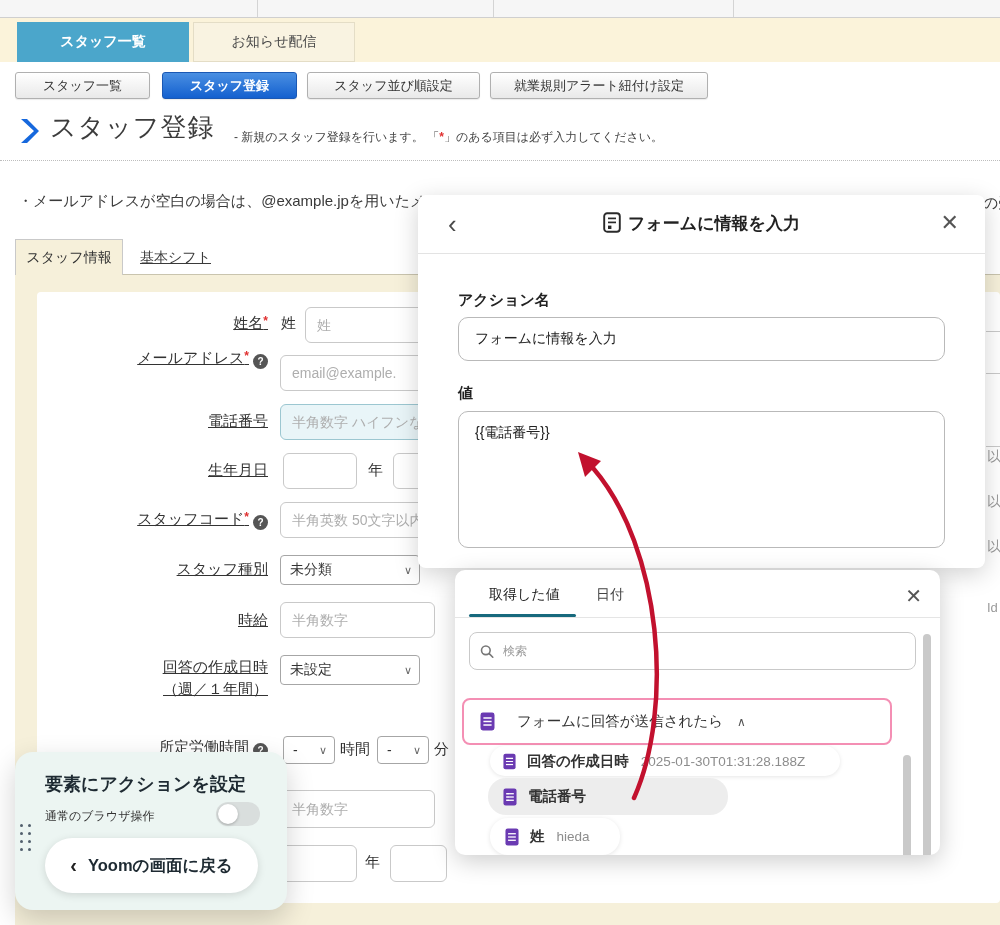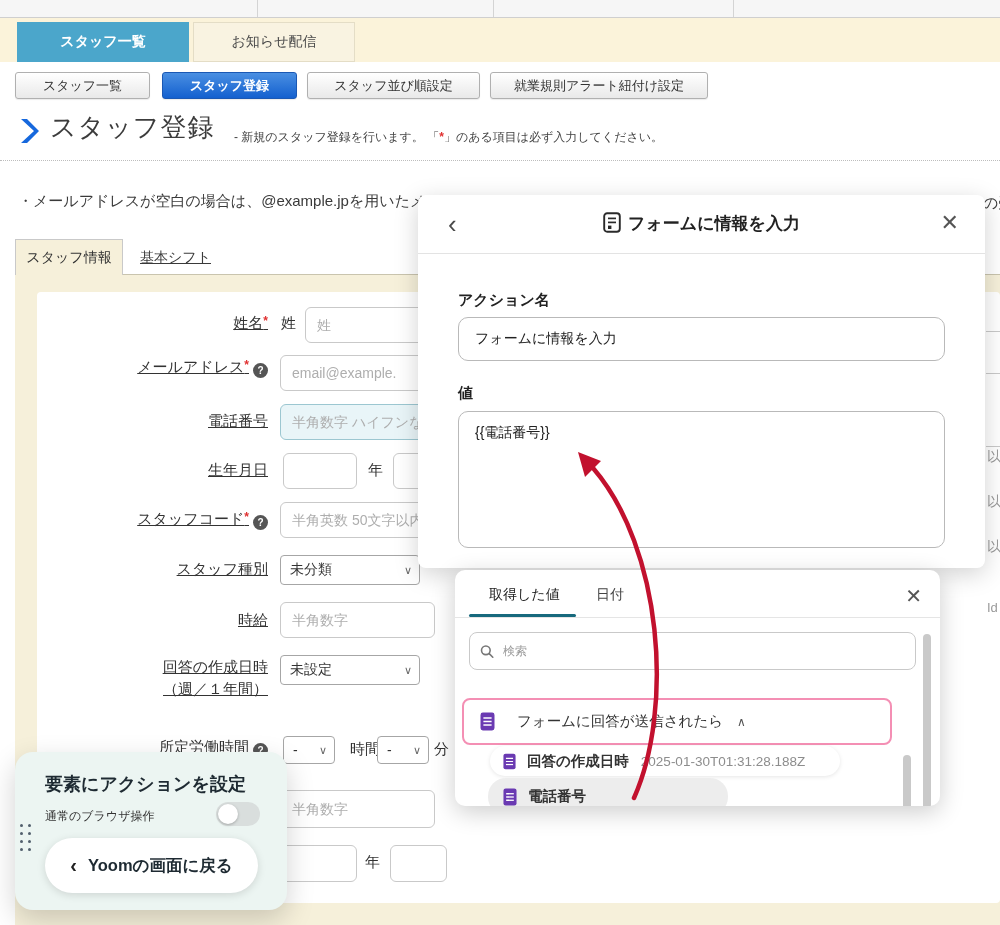--- a/index.html
+++ b/index.html
@@ -66,21 +66,21 @@
   .ov-title svg{vertical-align:-4px;margin-right:7px;}
   .ov-close{position:absolute;right:26px;top:15px;font-size:22px;color:#555;cursor:pointer;}
   .ov-hr{position:absolute;left:0;top:58px;width:100%;border-top:1px solid #e3e3e3;}
   .ov-label{position:absolute;left:40px;font-size:15px;font-weight:bold;color:#222;}
   .ov-input{position:absolute;left:40px;width:487px;box-sizing:border-box;height:44px;border:1px solid #b9b9b9;
     border-radius:10px;font-size:14px;color:#222;padding:0 16px;font-family:inherit;}
   .ov-textarea{position:absolute;left:40px;top:216px;width:487px;height:137px;box-sizing:border-box;
     border:1px solid #b9b9b9;border-radius:10px;font-size:14px;color:#222;padding:12px 16px;resize:none;font-family:inherit;}
 
   
-  .picker{left:455px;top:570px;width:485px;height:236px;background:#fff;border-radius:10px;z-index:20;
+  .picker{left:455px;top:570px;width:485px;height:285px;background:#fff;border-radius:10px;z-index:20;
     box-shadow:0 6px 24px rgba(0,0,0,.20);overflow:hidden;}
   .pk-tab1{position:absolute;left:34px;top:16px;font-size:14px;color:#222;cursor:pointer;}
   .pk-tab2{position:absolute;left:141px;top:16px;font-size:14px;color:#444;cursor:pointer;}
   .pk-underline{position:absolute;left:14px;top:44px;width:107px;height:3px;background:#17697d;border-radius:2px;}
   .pk-hr{position:absolute;left:0;top:47px;width:100%;border-top:1px solid #e5e5e5;}
   .pk-close{position:absolute;right:18px;top:14px;font-size:20px;color:#555;cursor:pointer;}
   .pk-search{position:absolute;left:14px;top:62px;width:447px;height:38px;box-sizing:border-box;
     border:1px solid #c9c9c9;border-radius:8px;display:flex;align-items:center;padding:0 10px;}
   .pk-search input{border:none;outline:none;font-size:12px;color:#1d4ed8;width:100%;margin-left:7px;font-family:inherit;}
   .pk-search input::placeholder{color:#9a9a9a;}
@@ -147,21 +147,21 @@
   <div class="abs shift-link">基本シフト</div>
   <div class="abs panel"></div>
   <div class="abs whitebox"></div>
 
   <div class="flabel" style="top:314px">
     <span>姓名</span><span class="star">*</span>
   </div>
   <div class="funit" style="left:281px;top:314px">姓</div>
   <input class="tinp" style="left: 305px; top: 307px; width: 140px;" placeholder="姓">
 
-  <div class="flabel" style="top:358px">
+  <div class="flabel" style="top:349px">
     <span>メールアドレス</span><span class="star">*</span><span class="help">?</span>
   </div>
   <input class="tinp" style="left: 280px; top: 355px; width: 165px;" placeholder="email@example.">
 
   <div class="flabel" style="top:412px">電話番号</div>
   <input class="tinp hl" style="left: 280px; top: 404px; width: 165px;" placeholder="半角数字 ハイフンなし">
 
   <div class="flabel" style="top:461px">生年月日</div>
   <input class="tinp" style="left: 283px; top: 453px; width: 74px;">
   <div class="funit" style="left:368px;top:461px">年</div>
@@ -188,21 +188,21 @@
     <span class="chev">∨</span>
   </div>
 
   <div class="flabel" style="top:738px">
     <span>所定労働時間</span><span class="help">?</span>
   </div>
   <div class="fsel" style="left:283px;top:736px;width:52px;height:28px">
     <span>-</span>
     <span class="chev">∨</span>
   </div>
-  <div class="funit" style="left:350px;top:740px">時間</div>
+  <div class="funit" style="left:340px;top:740px">時間</div>
   <div class="fsel" style="left:377px;top:736px;width:52px;height:28px">
     <span>-</span>
     <span class="chev">∨</span>
   </div>
   <div class="funit" style="left:434px;top:740px">分</div>
 
   <input class="tinp" style="left: 280px; top: 790px; width: 155px; height: 38px;" placeholder="半角数字">
   <input class="tinp" style="left: 280px; top: 845px; width: 77px; height: 37px;">
   <div class="funit" style="left:365px;top:853px">年</div>
   <input class="tinp" style="left: 390px; top: 845px; width: 57px; height: 37px;">

